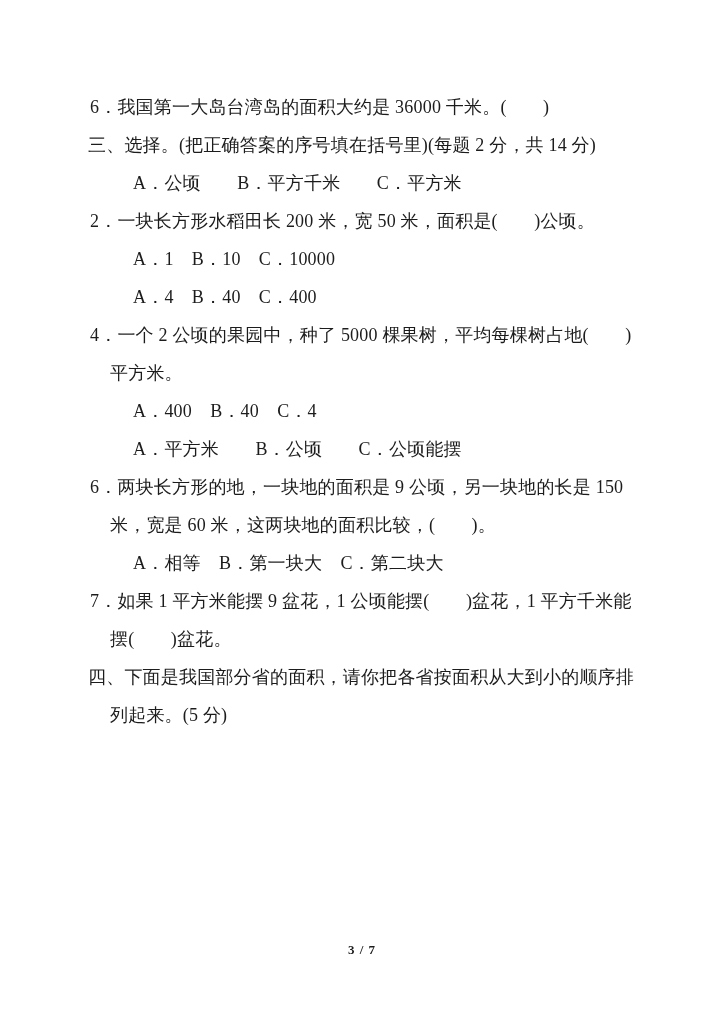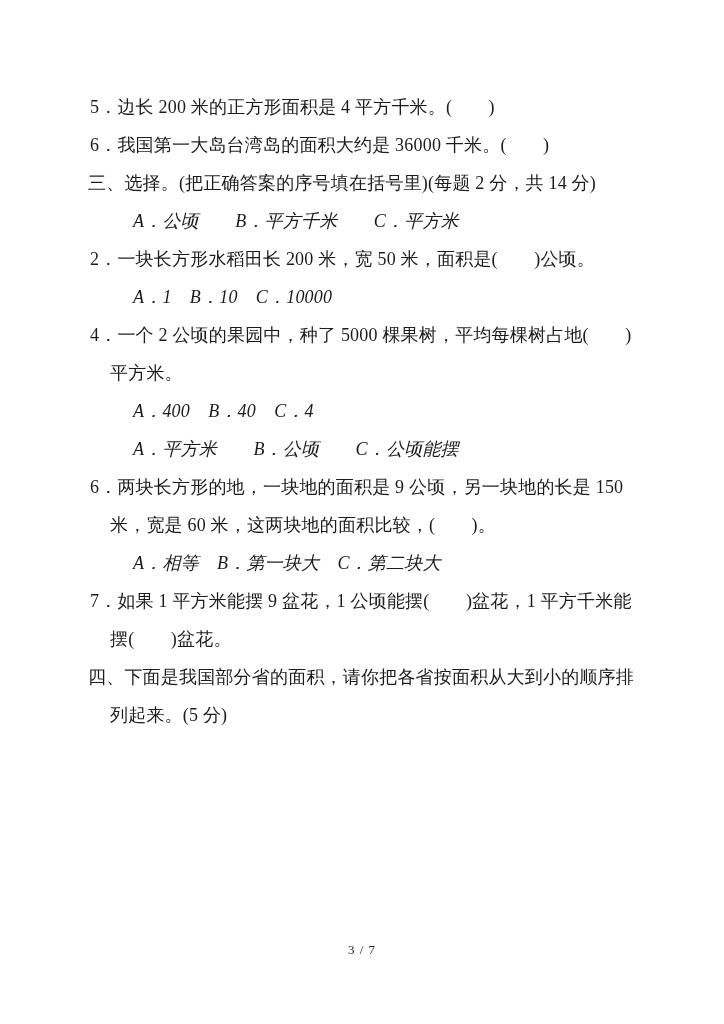--- a/index.html
+++ b/index.html
@@ -29,44 +29,44 @@
     font-size: 18px;
     line-height: 38px;
   }
   .line {
     white-space: pre;
     letter-spacing: 0.2px;
   }
   .line.section { margin-left: -2px; }
   .line.question { margin-left: 0; }
   .line.continuation { margin-left: 20px; }
-  .line.option { margin-left: 43px; font-style: italic; }
+  .line.option { margin-left: 43px; }
   .footer {
     position: absolute;
     top: 942px;
     left: 0;
     width: 100%;
     text-align: center;
     font-size: 13px;
-    font-weight: normal;
+    font-weight: bold;
     letter-spacing: 1px;
     color: #1c1c1c;
   }
 </style>
 </head>
 <body>
 
 <div class="page">
   <div class="content">
-      <div class="line question">5．边长 200 米的正方形面积是 4 平方千米。(　　)</div>
       <div class="line question">6．我国第一大岛台湾岛的面积大约是 36000 千米。(　　)</div>
       <div class="line section">三、选择。(把正确答案的序号填在括号里)(每题 2 分，共 14 分)</div>
       <div class="line option">A．公顷　　B．平方千米　　C．平方米</div>
       <div class="line question">2．一块长方形水稻田长 200 米，宽 50 米，面积是(　　)公顷。</div>
       <div class="line option">A．1　B．10　C．10000</div>
+      <div class="line option">A．4　B．40　C．400</div>
       <div class="line question">4．一个 2 公顷的果园中，种了 5000 棵果树，平均每棵树占地(　　)</div>
       <div class="line continuation">平方米。</div>
       <div class="line option">A．400　B．40　C．4</div>
       <div class="line option">A．平方米　　B．公顷　　C．公顷能摆</div>
       <div class="line question">6．两块长方形的地，一块地的面积是 9 公顷，另一块地的长是 150</div>
       <div class="line continuation">米，宽是 60 米，这两块地的面积比较，(　　)。</div>
       <div class="line option">A．相等　B．第一块大　C．第二块大</div>
       <div class="line question">7．如果 1 平方米能摆 9 盆花，1 公顷能摆(　　)盆花，1 平方千米能</div>
       <div class="line continuation">摆(　　)盆花。</div>
       <div class="line section">四、下面是我国部分省的面积，请你把各省按面积从大到小的顺序排</div>

